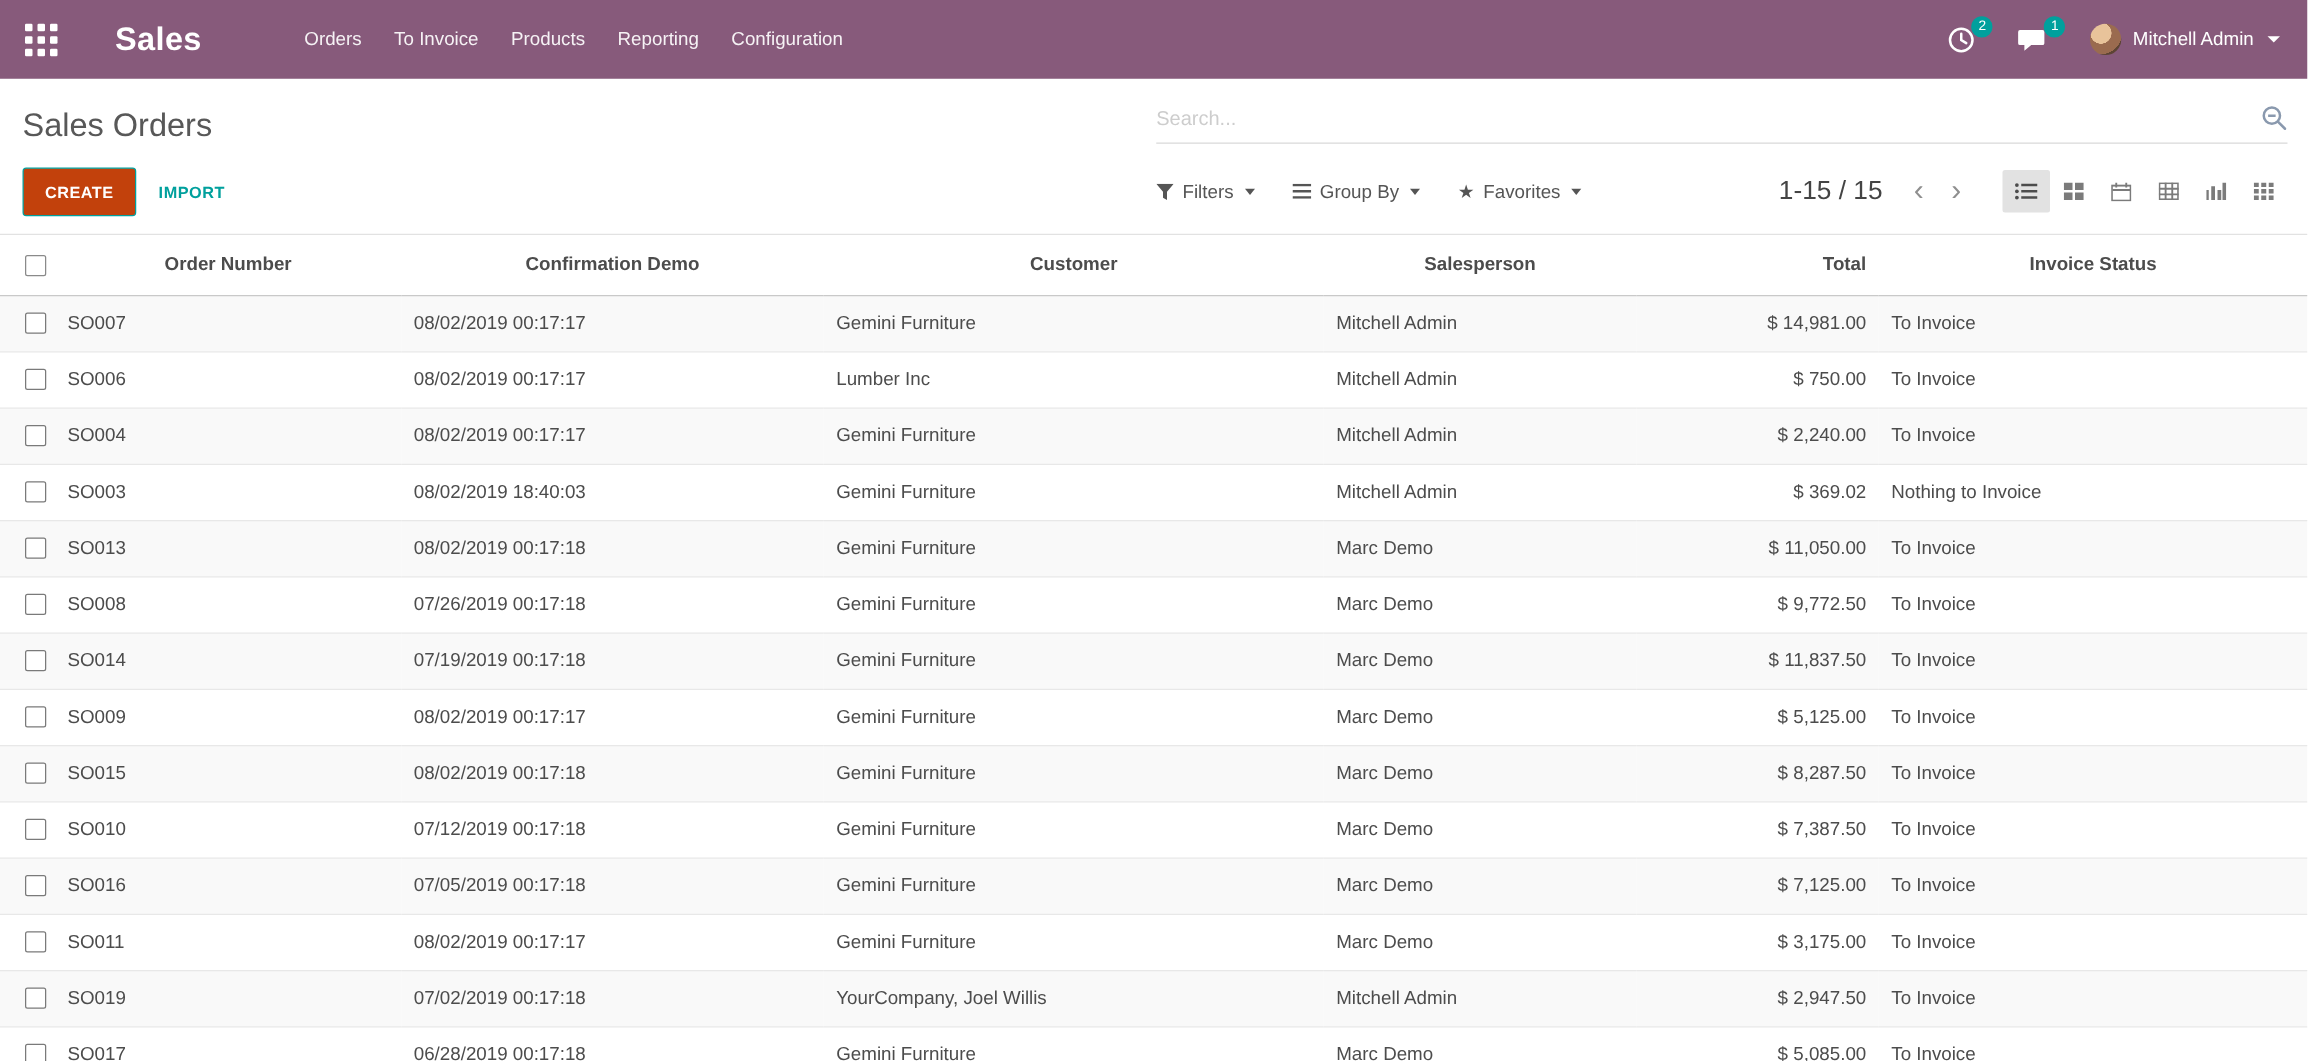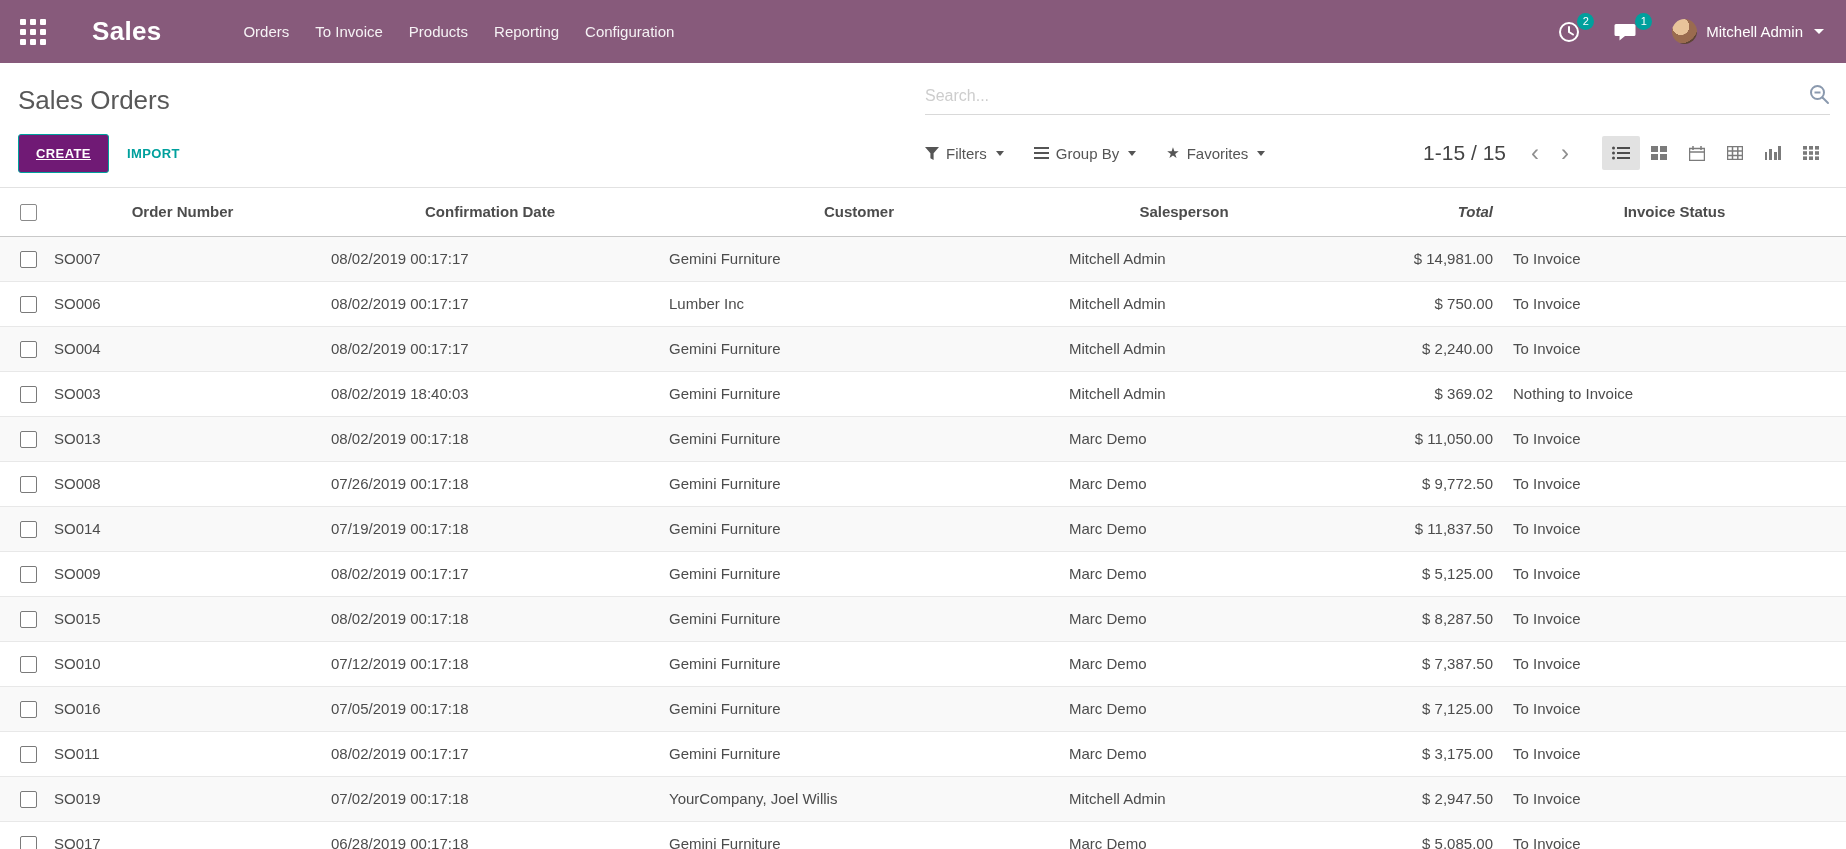--- a/index.html
+++ b/index.html
@@ -30,22 +30,22 @@
   
   .control-panel { padding:14px 16px 0 18px; }
   .cp-row1 { display:flex; align-items:flex-start; }
   .page-title { font-size:26px; color:#585858; font-weight:400; margin-top:8px; }
   .search-wrap { margin-left:auto; width:905px; display:flex; align-items:flex-end;
     border-bottom:1px solid #d9d9d9; padding-bottom:9px; margin-top:6px; }
   .search-input { flex:1; border:none; outline:none; font-size:16px; color:#4c4c4c;
     background:transparent; }
   .search-input::placeholder { color:#cdcdcd; }
   .cp-row2 { display:flex; align-items:center; margin-top:17px; height:40px; }
-  .btn-create { background:#701a75; color:#fff; border:1px solid #00A09D; border-radius:3px;
-    font-size:13px; font-weight:bold; letter-spacing:.4px; padding:11px 17px; cursor:pointer;text-decoration:underline; }
+  .btn-create { background:#c2410c; color:#fff; border:1px solid #00A09D; border-radius:3px;
+    font-size:13px; font-weight:bold; letter-spacing:.4px; padding:11px 17px; cursor:pointer; }
   .btn-import { background:none; border:none; color:#00A09D; font-size:13px; font-weight:bold;
     letter-spacing:.4px; padding:11px 18px; cursor:pointer; }
   .cp-right { margin-left:auto; width:905px; display:flex; align-items:center; }
   .menu-group { display:flex; align-items:center; gap:30px; }
   .dd-btn { display:flex; align-items:center; gap:7px; background:none; border:none;
     font-size:15px; color:#555; cursor:pointer; font-family:inherit; }
   .caret-down-gray { width:0; height:0; border-left:4px solid transparent;
     border-right:4px solid transparent; border-top:5px solid #555; margin-left:2px; }
   .star { color:#555; font-size:15px; }
   .pager-group { margin-left:auto; display:flex; align-items:center; gap:4px; }
@@ -57,21 +57,21 @@
     background:none; border:none; cursor:pointer; }
   .switch-btn.active { background:#e2e2e2; border-radius:2px; }
 
   
   .table-area { margin-top:14px; border-top:1px solid #e2e2e2; }
   table { width:1846px; border-collapse:collapse; table-layout:fixed; font-size:15px; }
   col.c-cb{width:44px;} col.c-order{width:277px;} col.c-date{width:338px;}
   col.c-cust{width:400px;} col.c-sales{width:250px;} col.c-total{width:194px;} col.c-status{width:343px;}
   thead th { height:48px; text-align:center; font-weight:bold; color:#4c4c4c;
     border-bottom:1px solid #c9c9c9; padding:0 10px; cursor:pointer; }
-  thead th.th-total { text-align:right;font-style:italic; }
+  thead th.th-total { text-align:right; }
   tbody tr { height:45px; border-bottom:1px solid #e8e8e8; cursor:pointer; }
   tbody tr:nth-child(odd) { background:#f9f9f9; }
   td { padding:0 10px; color:#4c4c4c; white-space:nowrap; overflow:hidden; }
   td.td-total { text-align:right; }
   .cell-cb { padding-left:20px; }
   .cb { display:inline-block; width:17px; height:17px; border:1px solid #7a7a7a;
     border-radius:2px; background:#fff; vertical-align:middle; cursor:pointer; }
   thead .cb { border-color:#8a8a8a; }
   svg { display:block; }
 </style>
@@ -234,21 +234,21 @@
         <col class="c-date">
         <col class="c-cust">
       <col class="c-sales">
         <col class="c-total">
         <col class="c-status">
     </colgroup>
     <thead>
       <tr>
         <th class="cell-cb"><span class="cb"></span></th>
         <th>Order Number</th>
-        <th>Confirmation Date</th>
+        <th>Confirmation Demo</th>
         <th>Customer</th>
         <th>Salesperson</th>
         <th class="th-total">Total</th>
         <th>Invoice Status</th>
       </tr>
     </thead>
     <tbody>
   <tr>
     <td class="cell-cb"><span class="cb"></span></td>
     <td>SO007</td>

